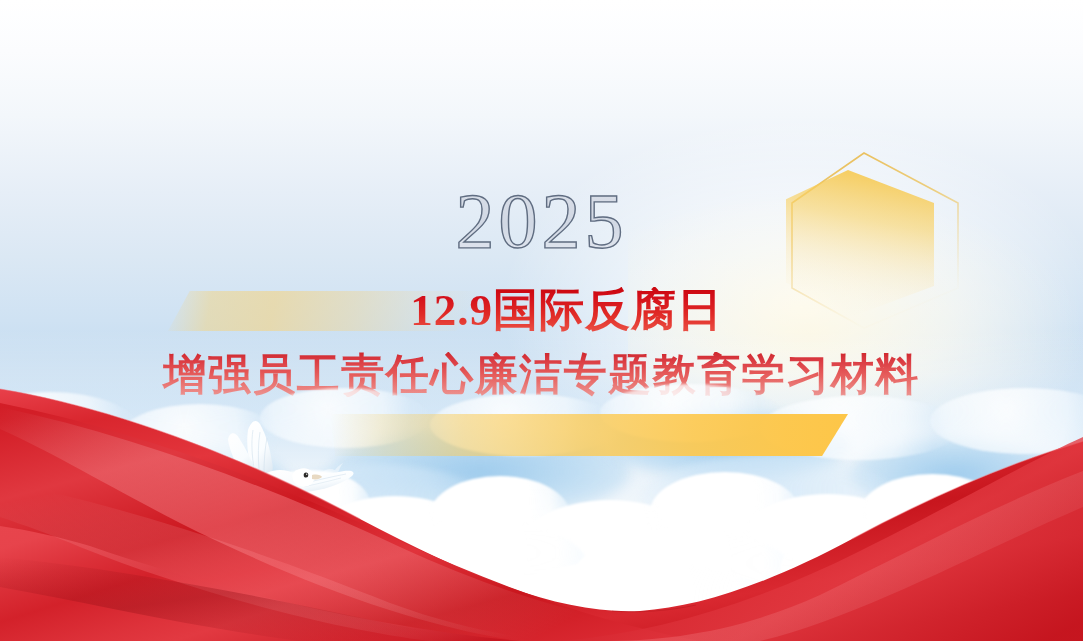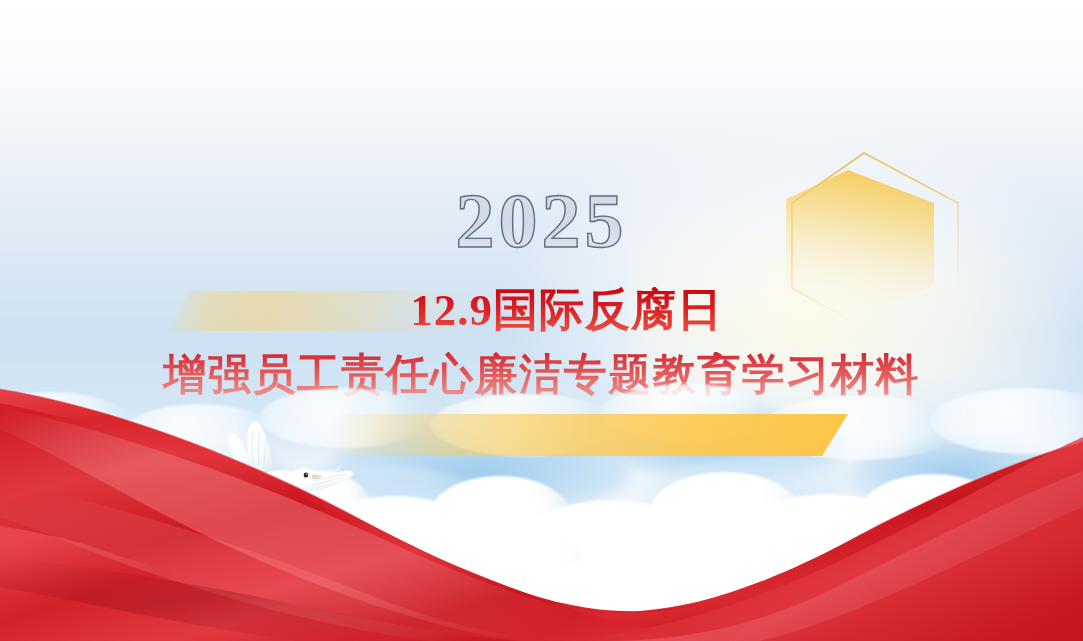--- a/index.html
+++ b/index.html
@@ -161,21 +161,21 @@
 
   
   .year {
     position: absolute;
     left: 0;
     right: 0;
     top: 182px;
     text-align: center;
     font-family: "Liberation Serif", "DejaVu Serif", serif;
     font-size: 78px;
-    font-weight: 700;
+    font-weight: 400;
     letter-spacing: 4px;
     line-height: 1;
     color: transparent;
     -webkit-text-stroke: 1.4px #4e5c72;
     text-shadow: none;
     opacity: 0.88;
   }
   .year .fillbg {
     background: linear-gradient(to bottom, #d9dde6 0%, #cfd6e2 55%, #e8ecf3 100%);
     -webkit-background-clip: text;

